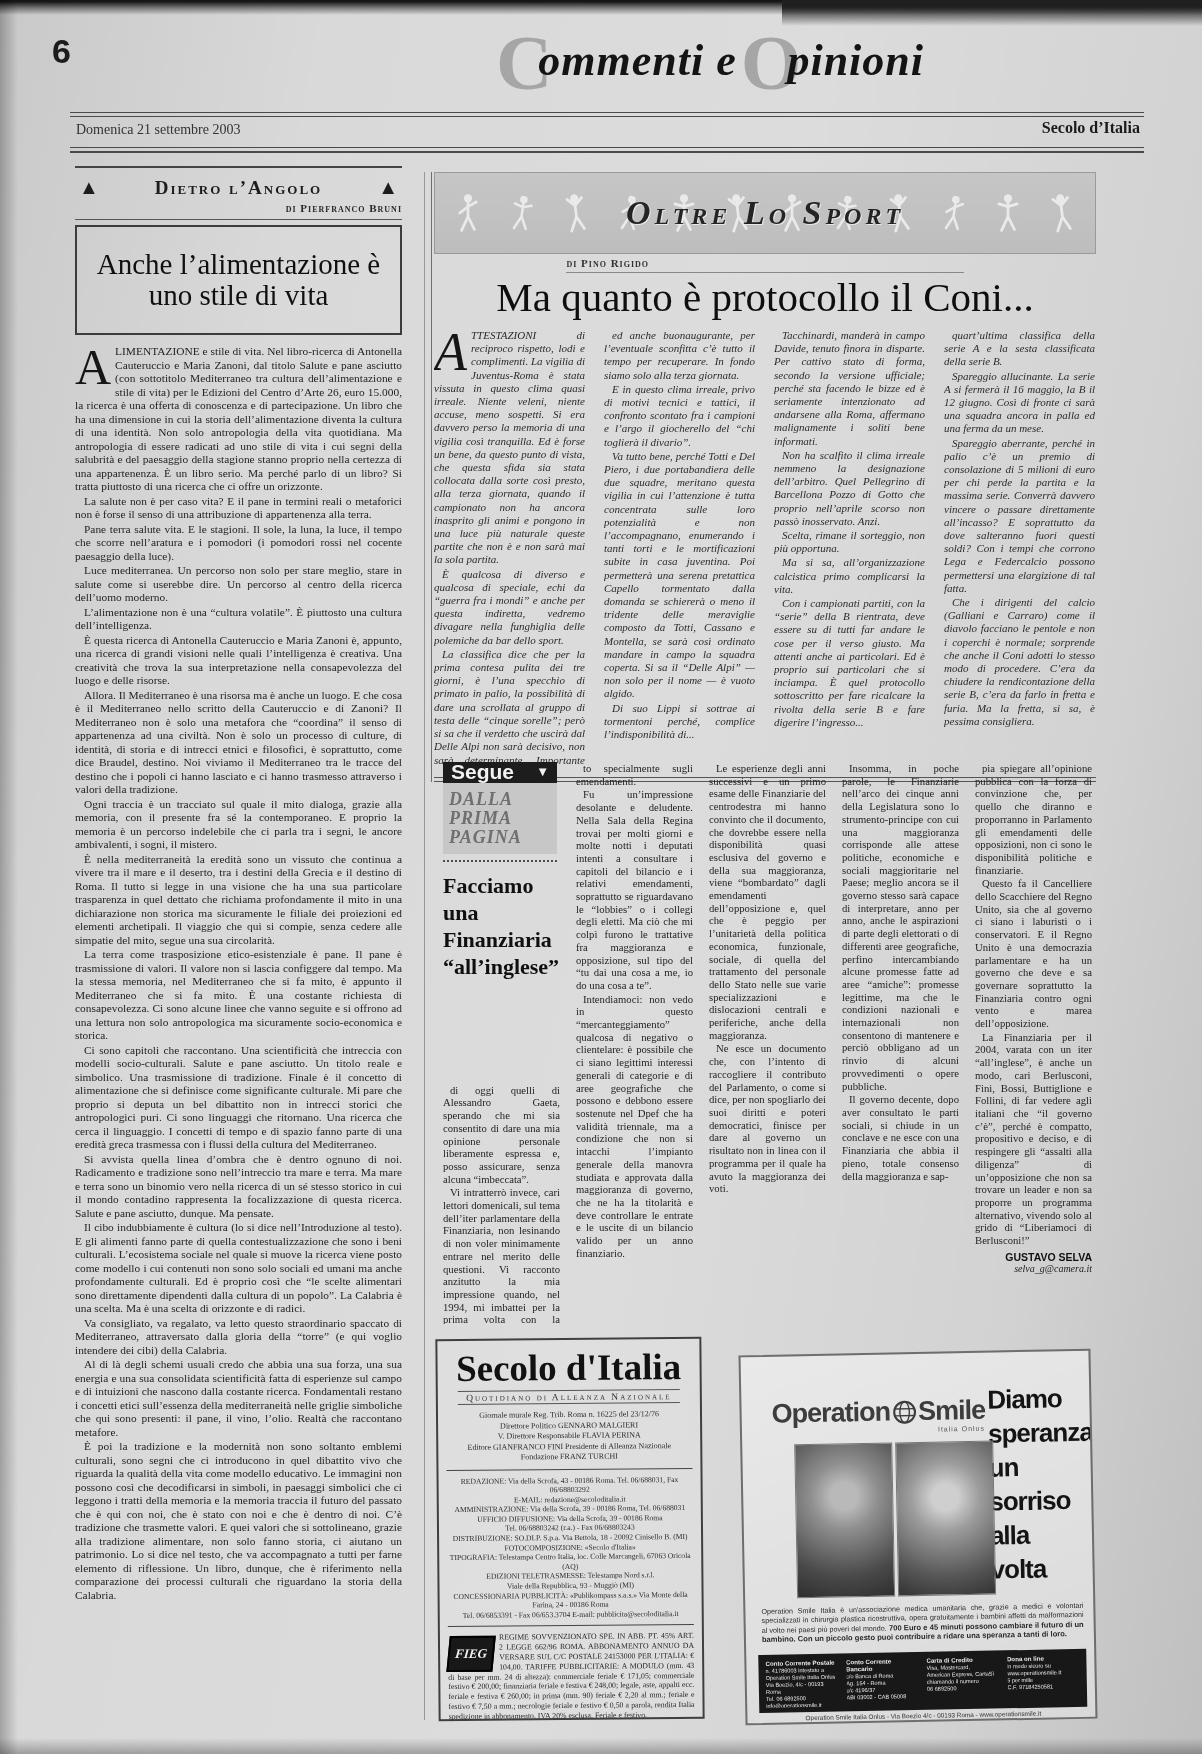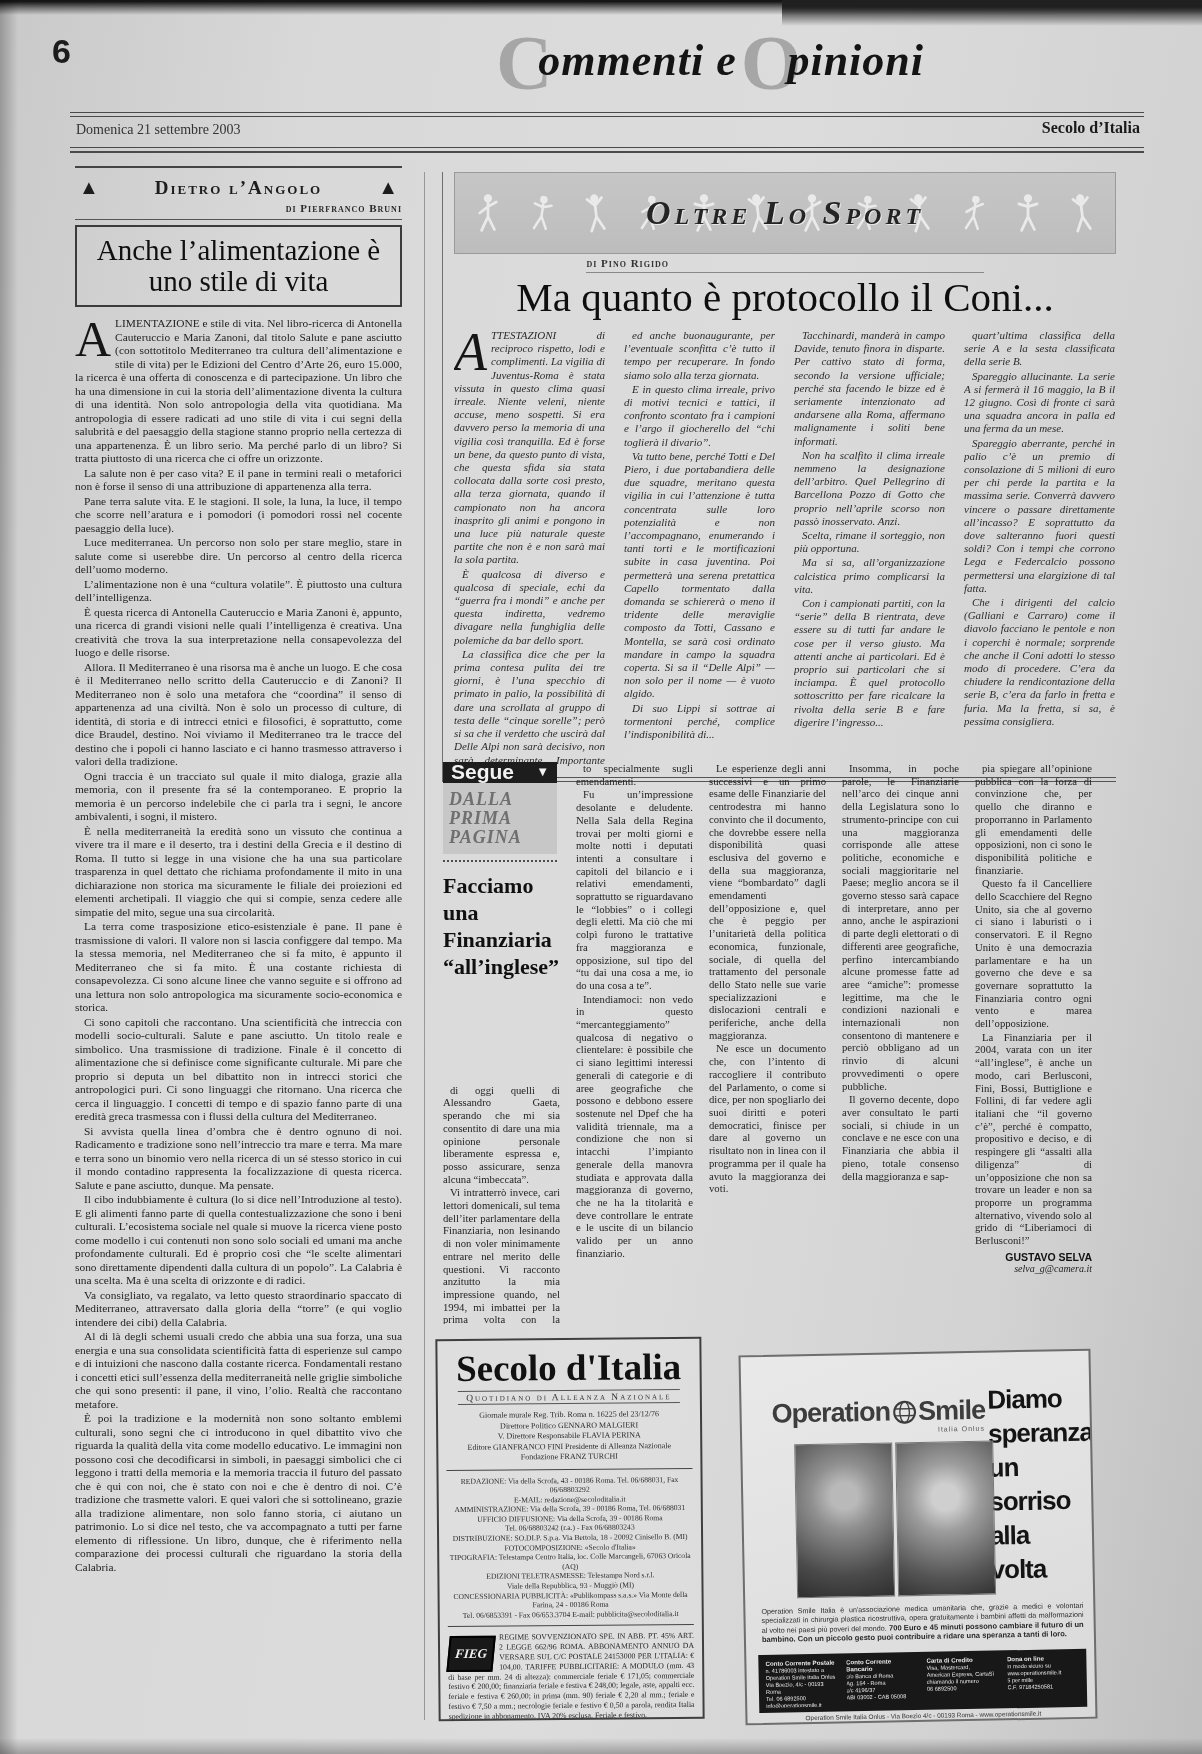--- a/index.html
+++ b/index.html
@@ -32,30 +32,30 @@
   .vsep{position:absolute;left:424px;top:172px;width:1px;height:1548px;background:#979797;}
 
   
   .leftcol{position:absolute;left:75px;top:166px;width:327px;}
   .rubric-row{display:flex;justify-content:space-between;align-items:center;
     border-top:2px solid #444;padding:8px 4px 2px;}
   .rubric{font-variant:small-caps;font-weight:600;font-size:19px;letter-spacing:2px;color:#1d1d1d;}
   .tri{font-size:20px;color:#1d1d1d;}
   .byline-sm{text-align:right;font-variant:small-caps;font-weight:bold;font-size:11px;
     letter-spacing:1px;color:#2a2a2a;padding:1px 0 5px;border-bottom:1px solid #555;}
-  .lhead-box{border:2px solid #3c3c3c;margin-top:5px;padding:8px 4px;font-family:Liberation Serif, serif;}
+  .lhead-box{border:2px solid #3c3c3c;margin-top:5px;padding:22px 4px;font-family:Liberation Serif, serif;}
   .lheadline{text-align:center;font-size:29px;line-height:31px;color:#101010;}
   .lbody{margin-top:10px;height:1268px;overflow:hidden;text-align:justify;
     font-size:11.4px;line-height:13.5px;color:#242424;}
   .lbody p{margin:0 0 1px;text-indent:9px;}
   .lbody p.first{text-indent:0;}
   .dropcap{float:left;font-size:50px;line-height:40px;padding:2px 4px 0 0;color:#161616;}
 
   
-  .sport{position:absolute;left:442px;top:172px;width:662px;border-left:1.5px solid #6f6f6f;padding-left:11px;}
+  .sport{position:absolute;left:431px;top:172px;width:662px;border-left:1.5px solid #6f6f6f;padding-left:2px;}
   .banner{position:relative;height:80px;background:linear-gradient(#c6c6c6,#bdbdbd);
     border:1px solid #9a9a9a;overflow:hidden;}
   .figrow{position:absolute;inset:0;display:flex;justify-content:space-around;align-items:center;padding:0 6px;}
   .fig{width:22px;height:46px;opacity:.95;}
   .fig:nth-child(2n){transform:rotate(8deg) scale(.92);}
   .fig:nth-child(3n){transform:rotate(-7deg);}
   .banner-title{position:absolute;inset:0;display:flex;align-items:center;justify-content:center;
     font-variant:small-caps;font-style:italic;font-weight:bold;font-size:34px;letter-spacing:4px;
     color:#242424;text-shadow:1px 1px 0 #e8e8e8;}
   .sport-byline{text-align:left;font-variant:small-caps;font-weight:bold;font-size:11px;

